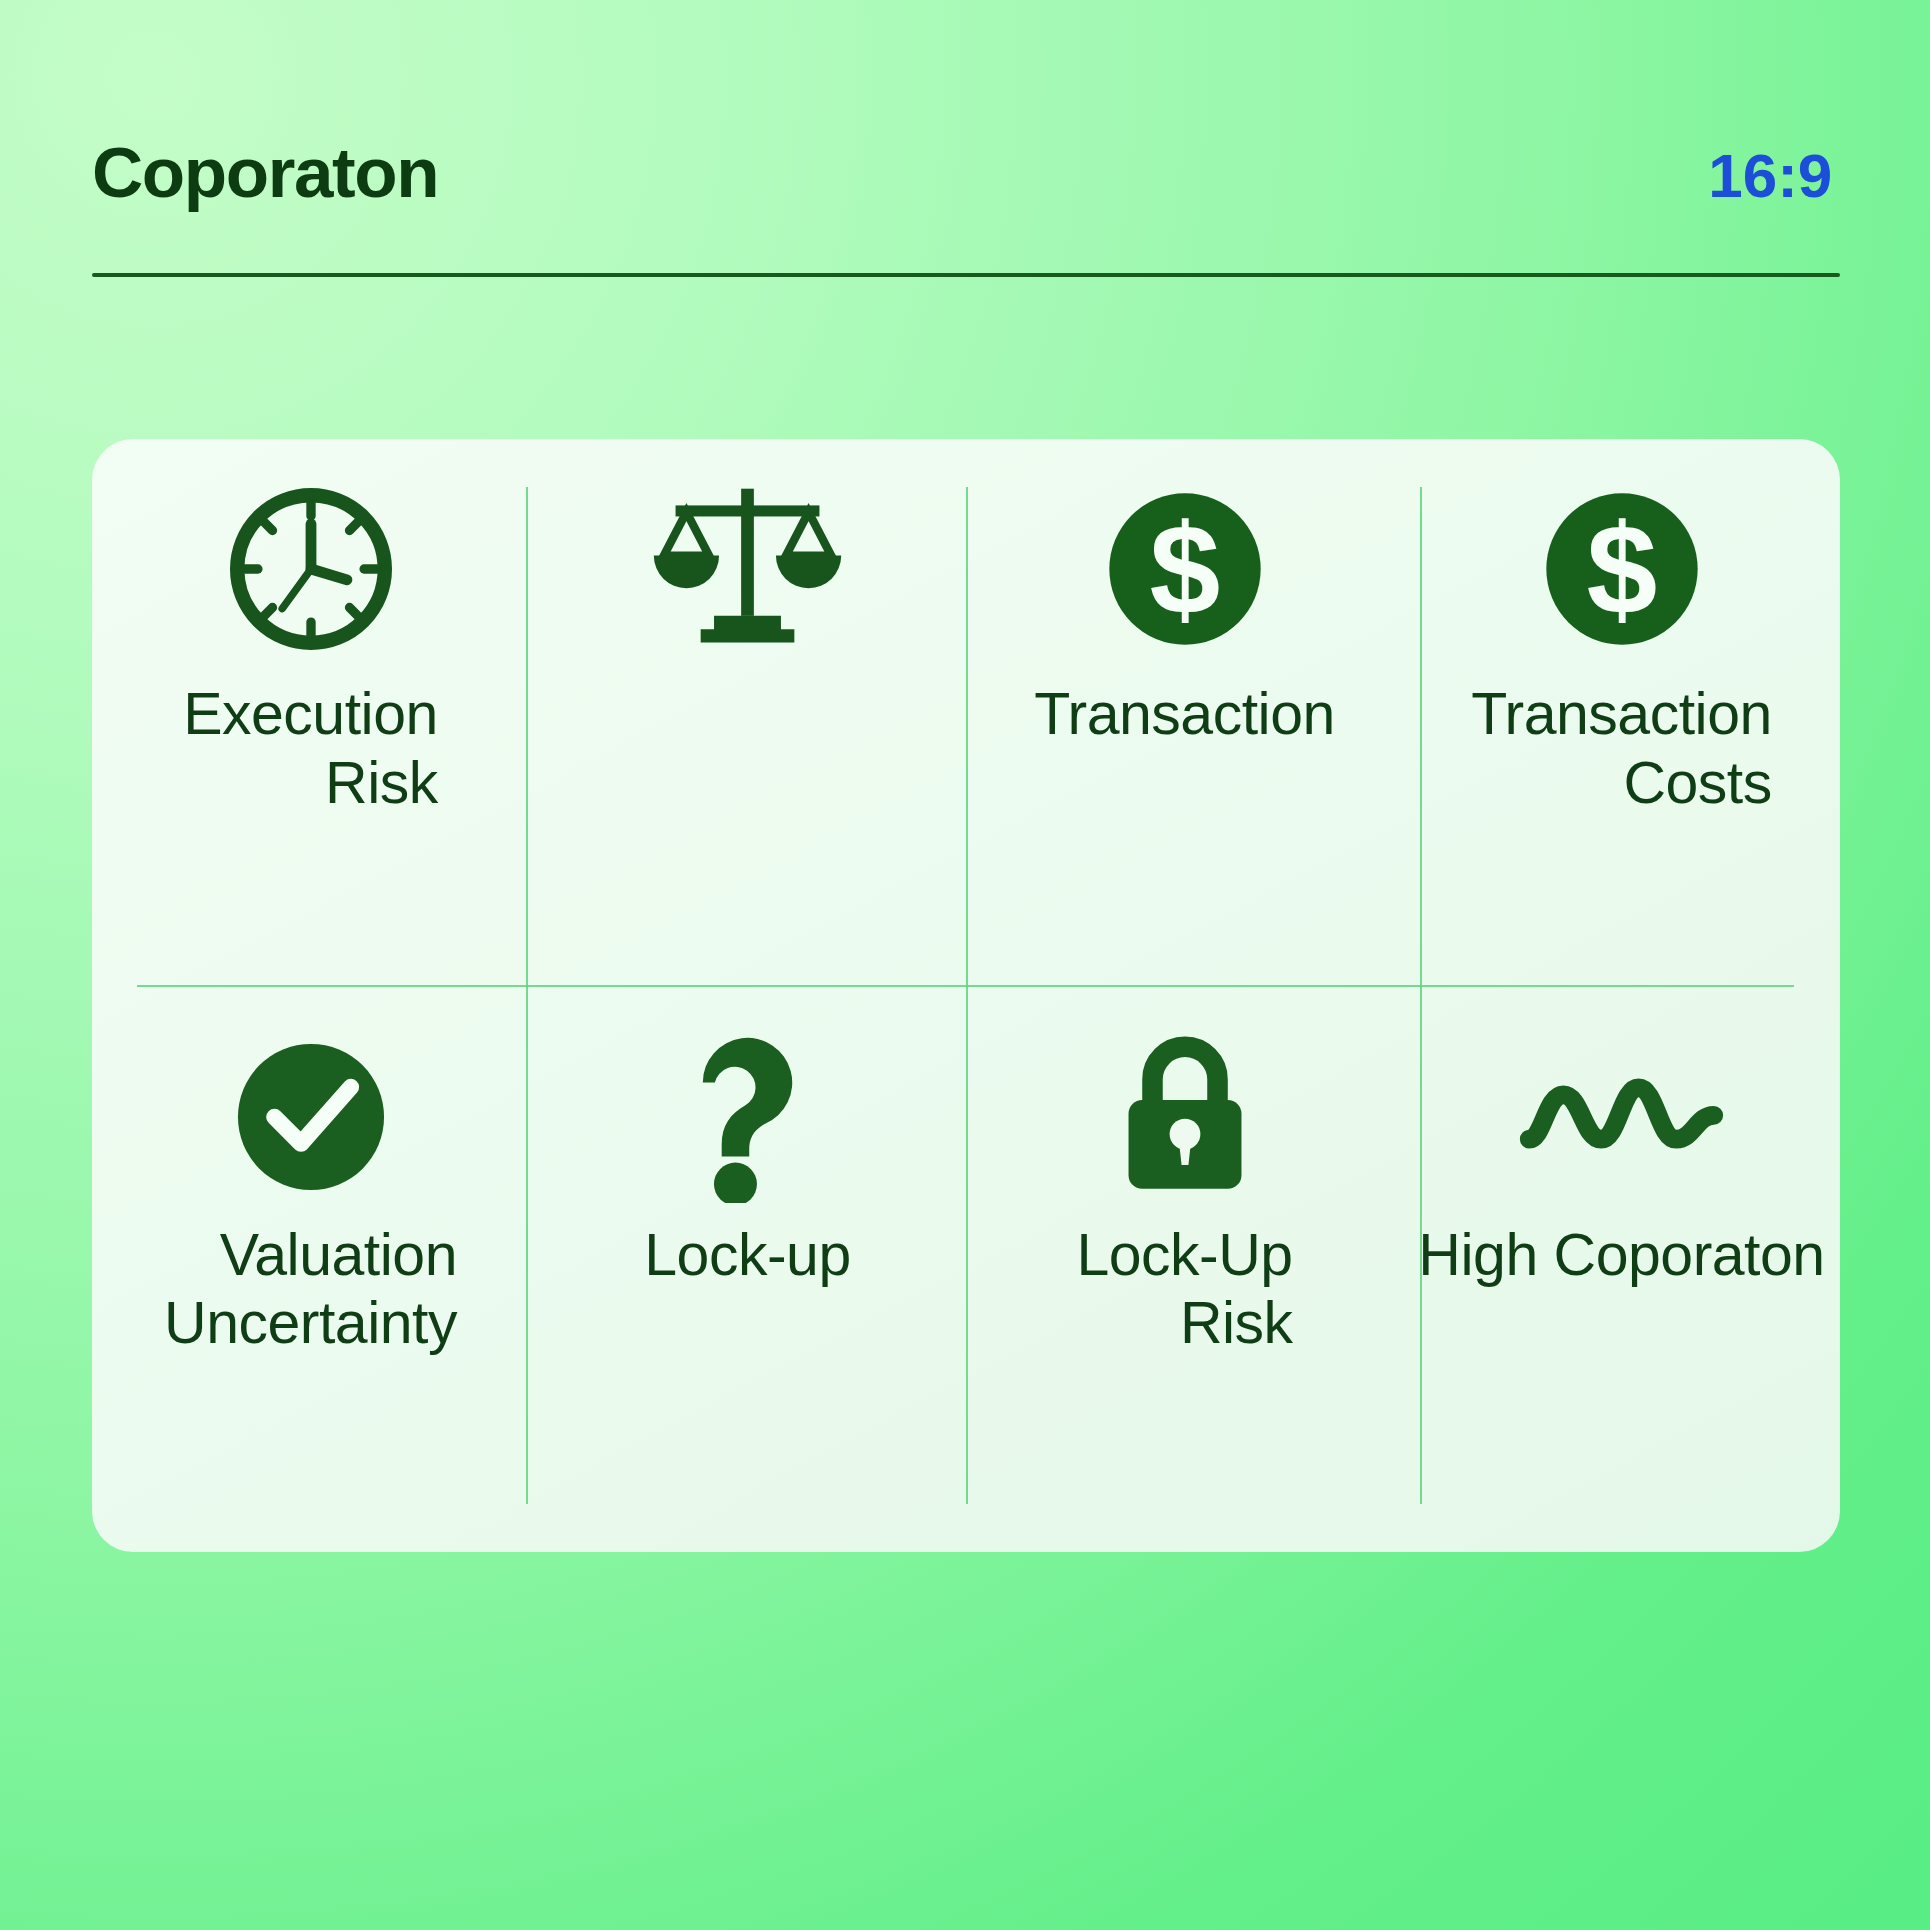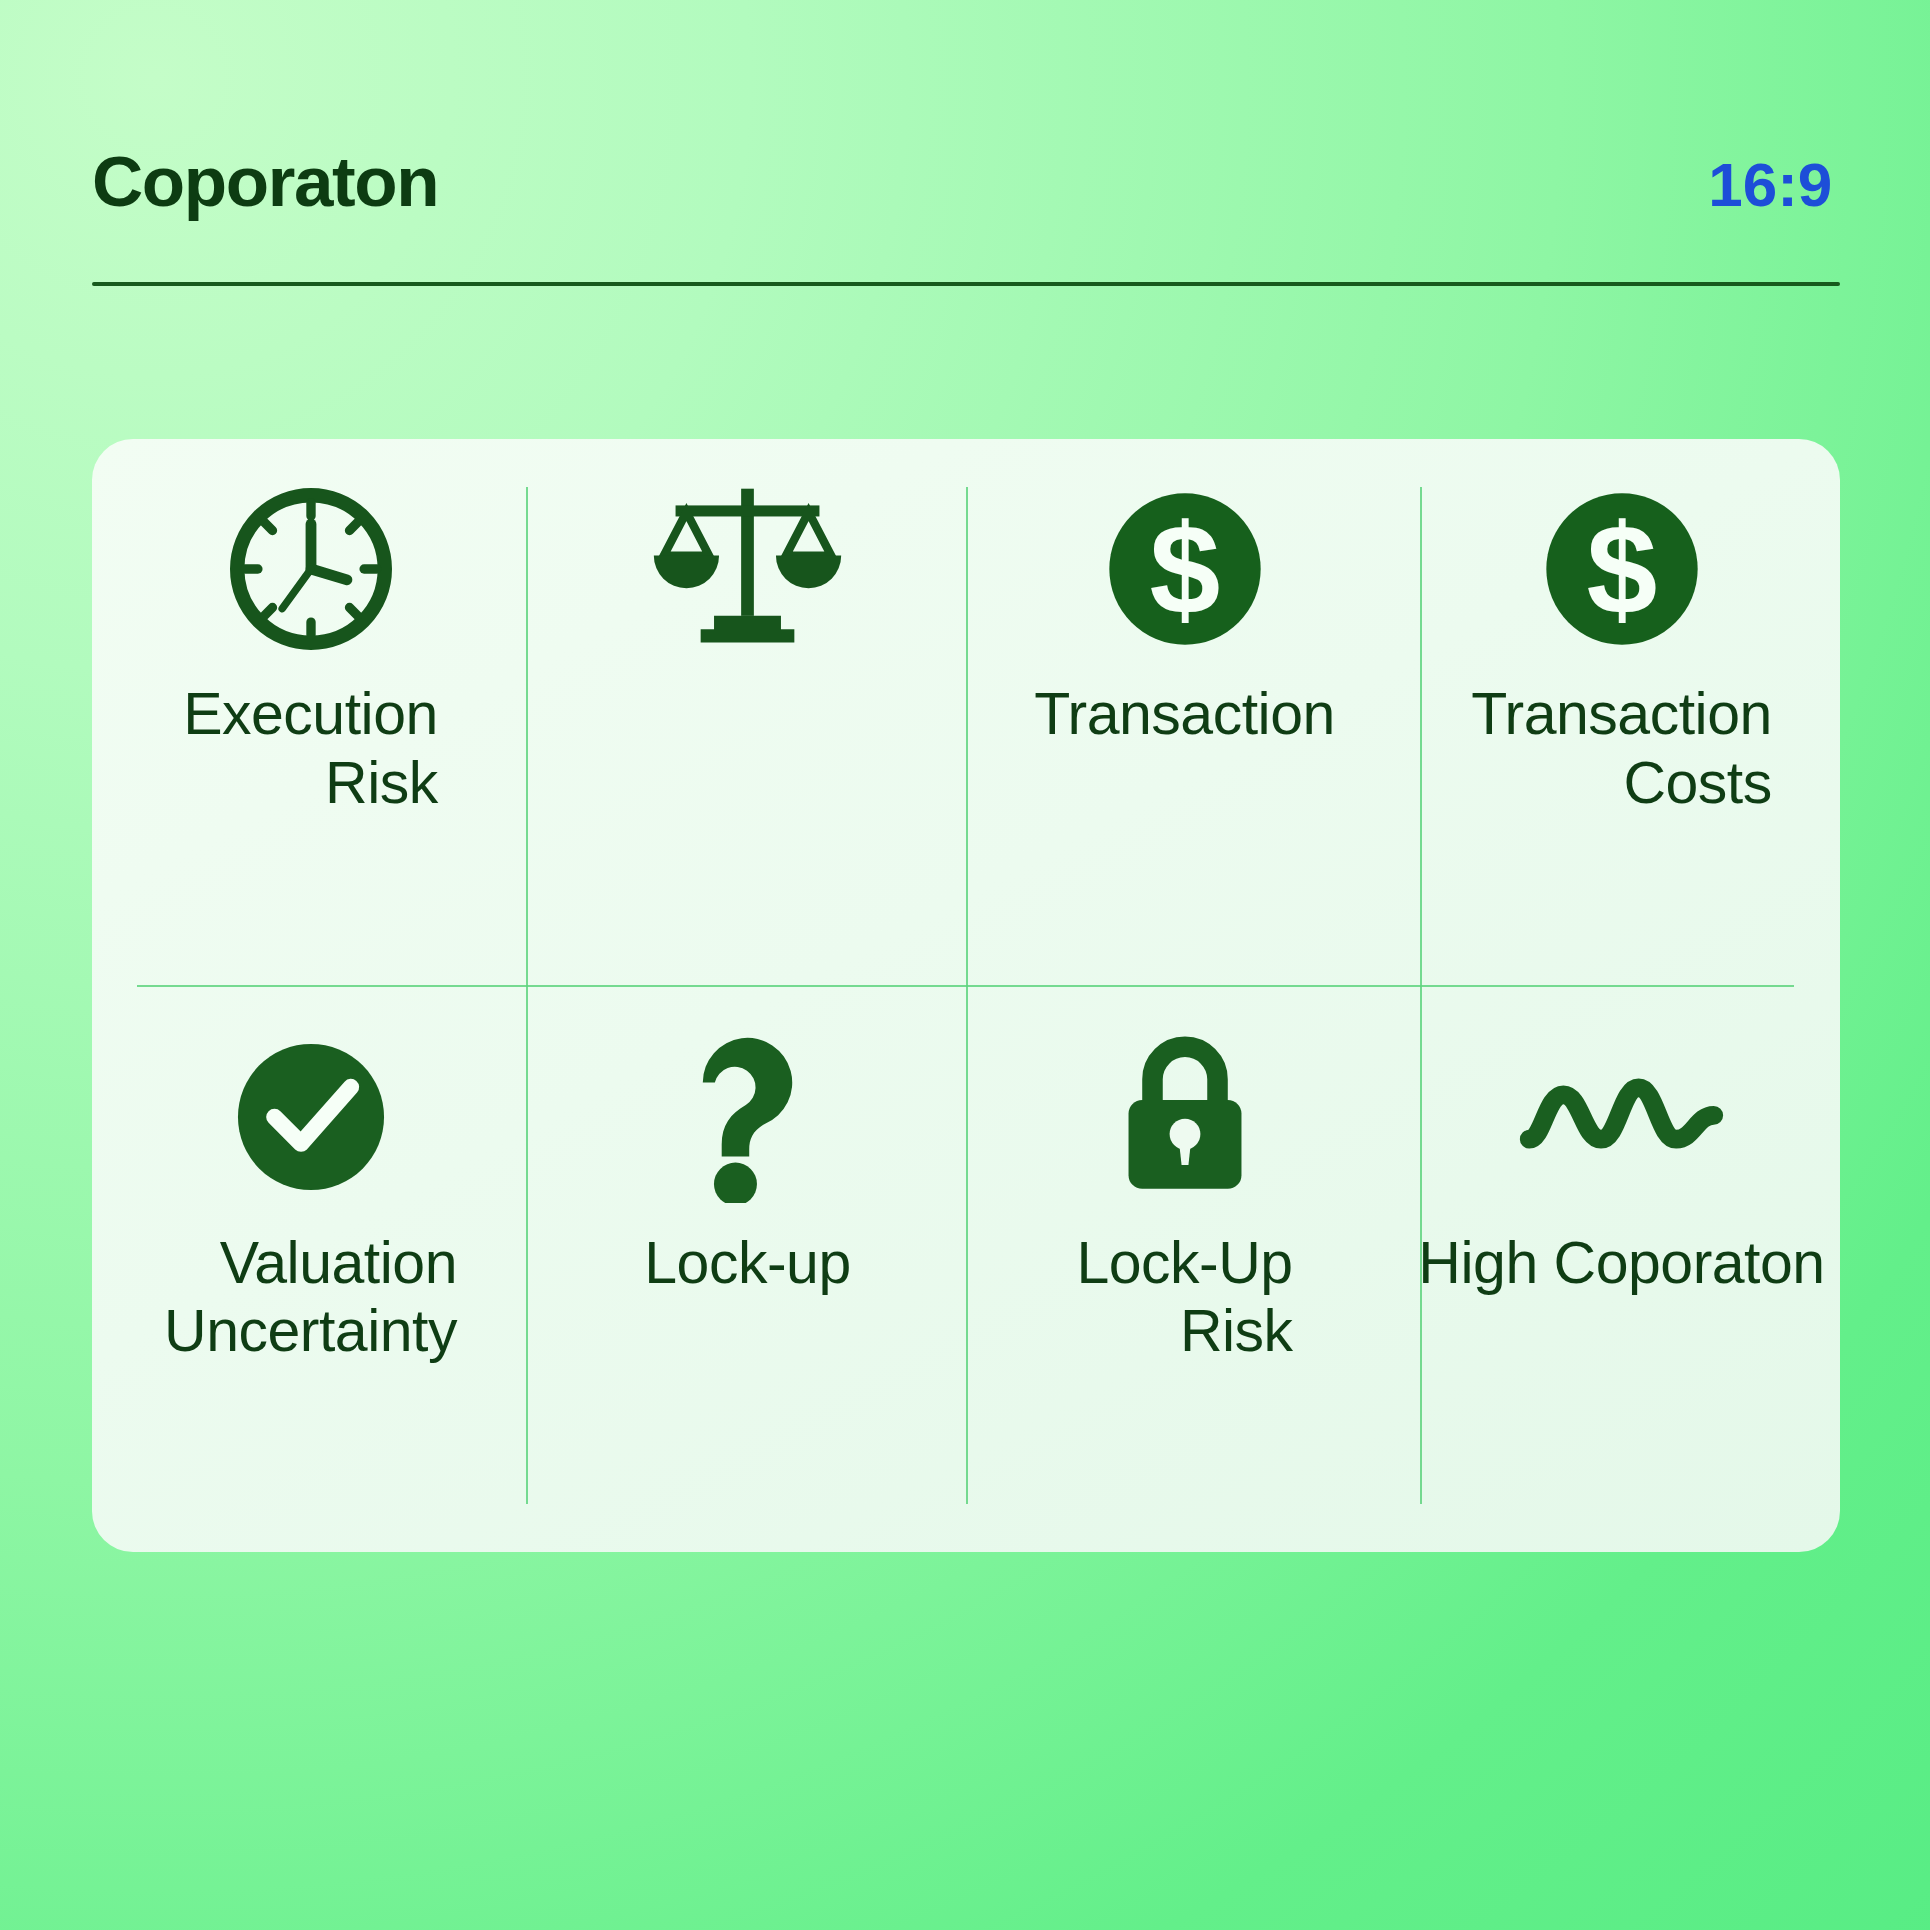--- a/index.html
+++ b/index.html
@@ -8,21 +8,21 @@
     font-family: "Liberation Sans", sans-serif;
     background:
       radial-gradient(140% 140% at 8% 4%, #c4fdc8 0%, #b2fbbe 22%, #8ef6a4 52%, #63ef8a 78%, #55ec83 100%);
     overflow:hidden;
     position:relative;
   }
 
   
   #header {
     position:absolute;
-    left:92px; top:146px; width:1748px; height:145px;
+    left:92px; top:137px; width:1748px; height:145px;
   }
   #header-row {
     display:flex; align-items:baseline; justify-content:space-between;
     height:111px;
   }
   #title {
     font-size:71px;
     font-weight:bold;
     color:#0d3c12;
     letter-spacing:-1.4px;
@@ -77,21 +77,21 @@
     grid-template-columns:repeat(4,1fr);
     grid-template-rows:repeat(2,1fr);
   }
   .cell {
     display:flex;
     flex-direction:column;
     align-items:center;
     justify-content:flex-start;
     padding-top:19.3px;
   }
-  .cell.r2 { padding-top:17.4px;gap:8px; }
+  .cell.r2 { padding-top:17.4px; }
 
   .icon-box {
     height:222px;
     display:flex;
     align-items:center;
     justify-content:center;
   }
   .cell.r2 .icon-box { height:208px; }
 
   .label {

